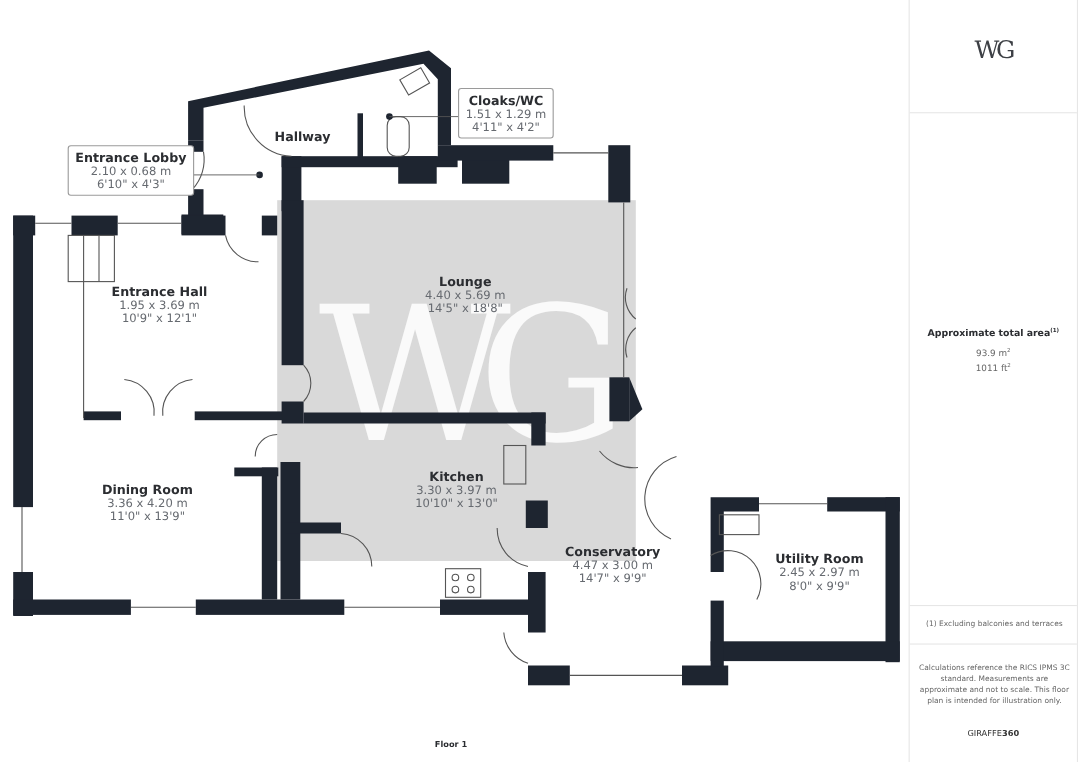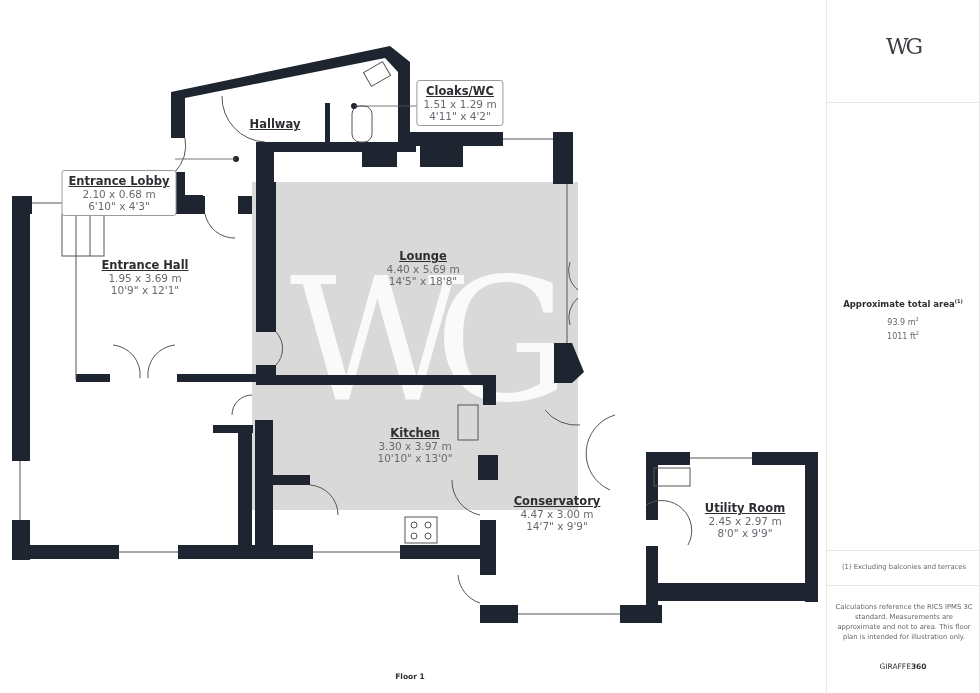--- a/index.html
+++ b/index.html
@@ -11,21 +11,21 @@
   .logo { position: absolute; top: 34px; left: 0; width: 100%; text-align: center; font-family: "DejaVu Serif", serif; font-size: 22px; letter-spacing: -3px; color: #3d4045; }
   .area-title { position: absolute; top: 298px; left: 0; width: 100%; text-align: center; font-size: 8.5px; font-weight: bold; color: #2b2d31; }
   .area-title sup { font-size: 5px; }
   .area-val { position: absolute; left: 0; width: 100%; text-align: center; font-size: 8px; color: #666; }
   .area-val sup { font-size: 5px; }
   .note { position: absolute; left: 8px; width: 138px; text-align: center; font-size: 6.8px; color: #666; line-height: 10px; }
   .brand { position: absolute; top: 662px; left: 0; width: 100%; text-align: center; font-size: 7.5px; color: #333; }
   .brand b { font-weight: bold; }
   .floor-label { position: absolute; top: 672px; left: 380px; width: 60px; text-align: center; font-size: 7.5px; font-weight: bold; color: #2b2d31; }
   .room-label { position: absolute; text-align: center; transform: translateX(-50%); white-space: nowrap; }
-  .room-name { font-size: 11.5px; font-weight: bold; color: #2b2d31; line-height: 14px; text-decoration: underline; }
+  .room-name { font-size: 11.5px; font-weight: bold; color: #2b2d31; line-height: 14px; }
   .room-dim { font-size: 10.5px; color: #666a70; line-height: 12px; }
   .boxed { border: 1px solid #9a9a9a; border-radius: 3px; background: #fff; padding: 3px 6px 3px 6px; }
 </style>
 </head>
 <body>
 
 <div id="plan-area">
   <svg width="826" height="693" viewBox="0 0 826 693">
 
     <rect x="252" y="182" width="326" height="328" fill="#d9d9d9"></rect>
@@ -132,21 +132,21 @@
       <circle cx="414" cy="536" r="3"></circle>
         <circle cx="428" cy="536" r="3"></circle>
       <rect x="654" y="468" width="36" height="18"></rect>
     </g>
     <circle cx="236" cy="159" r="3" fill="#1e2530"></circle>
     <circle cx="354" cy="106" r="3" fill="#1e2530"></circle>
     <line x1="175" y1="159" x2="236" y2="159" stroke="#555" stroke-width="0.8"></line>
     <line x1="354" y1="106" x2="420" y2="106" stroke="#555" stroke-width="0.8"></line>
   </svg>
 
-  <div class="room-label boxed" style="left:119px; top:132px;margin-top:38px;">
+  <div class="room-label boxed" style="left:119px; top:132px;">
     <div class="room-name">Entrance Lobby</div>
     <div class="room-dim">2.10 x 0.68 m</div>
     <div class="room-dim">6'10" x 4'3"</div>
   </div>
   <div class="room-label" style="left:275px; top:117px;">
     <div class="room-name">Hallway</div>
   </div>
   <div class="room-label boxed" style="left:460px; top:80px;">
     <div class="room-name">Cloaks/WC</div>
     <div class="room-dim">1.51 x 1.29 m</div>
@@ -154,20 +154,25 @@
   </div>
   <div class="room-label" style="left:145px; top:258px;">
     <div class="room-name">Entrance Hall</div>
     <div class="room-dim">1.95 x 3.69 m</div>
     <div class="room-dim">10'9" x 12'1"</div>
   </div>
   <div class="room-label" style="left:423px; top:249px;">
     <div class="room-name">Lounge</div>
     <div class="room-dim">4.40 x 5.69 m</div>
     <div class="room-dim">14'5" x 18'8"</div>
+  </div>
+  <div class="room-label" style="left:134px; top:438px;">
+    <div class="room-name">Dining Room</div>
+    <div class="room-dim">3.36 x 4.20 m</div>
+    <div class="room-dim">11'0" x 13'9"</div>
   </div>
   <div class="room-label" style="left:386px; top:426px;margin-left:29px;">
     <div class="room-name">Kitchen</div>
     <div class="room-dim">3.30 x 3.97 m</div>
     <div class="room-dim">10'10" x 13'0"</div>
   </div>
   <div class="room-label" style="left:557px; top:494px;">
     <div class="room-name">Conservatory</div>
     <div class="room-dim">4.47 x 3.00 m</div>
     <div class="room-dim">14'7" x 9'9"</div>
@@ -183,15 +188,15 @@
 
 <div id="side-panel">
   <div class="logo">WG</div>
   <div class="panel-divider" style="top:102px;"></div>
   <div class="area-title"><span>Approximate total area</span><sup>(1)</sup></div>
   <div class="area-val" style="top:316px;"><span>93.9 m</span><sup>2</sup></div>
   <div class="area-val" style="top:330px;"><span>1011 ft</span><sup>2</sup></div>
   <div class="panel-divider" style="top:550px;"></div>
   <div class="note" style="top:562px;">(1) Excluding balconies and terraces</div>
   <div class="panel-divider" style="top:585px;"></div>
-  <div class="note" style="top:602px;">Calculations reference the RICS IPMS 3C standard. Measurements are approximate and not to area. This floor plan is intended for illustration only.</div>
+  <div class="note" style="top:602px;">Calculations reference the RICS IPMS 3C standard. Measurements are approximate and not to scale. This floor plan is intended for illustration only.</div>
   <div class="brand"><span>GIRAFFE</span><b>360</b></div>
 </div>
 
 </body></html>

